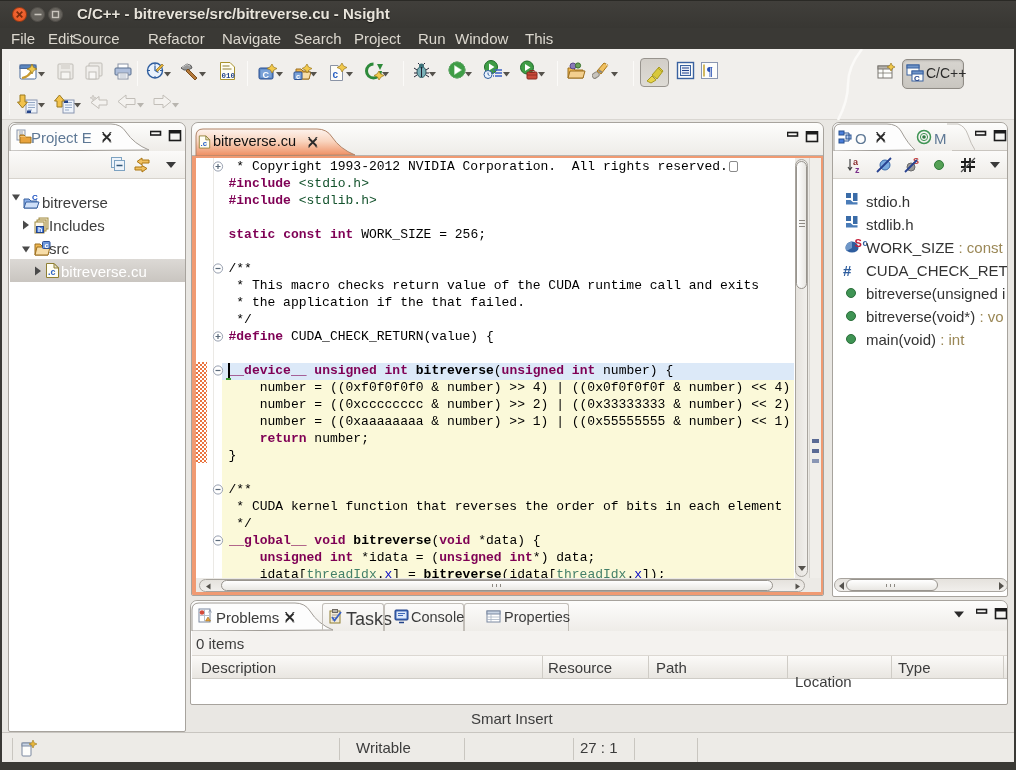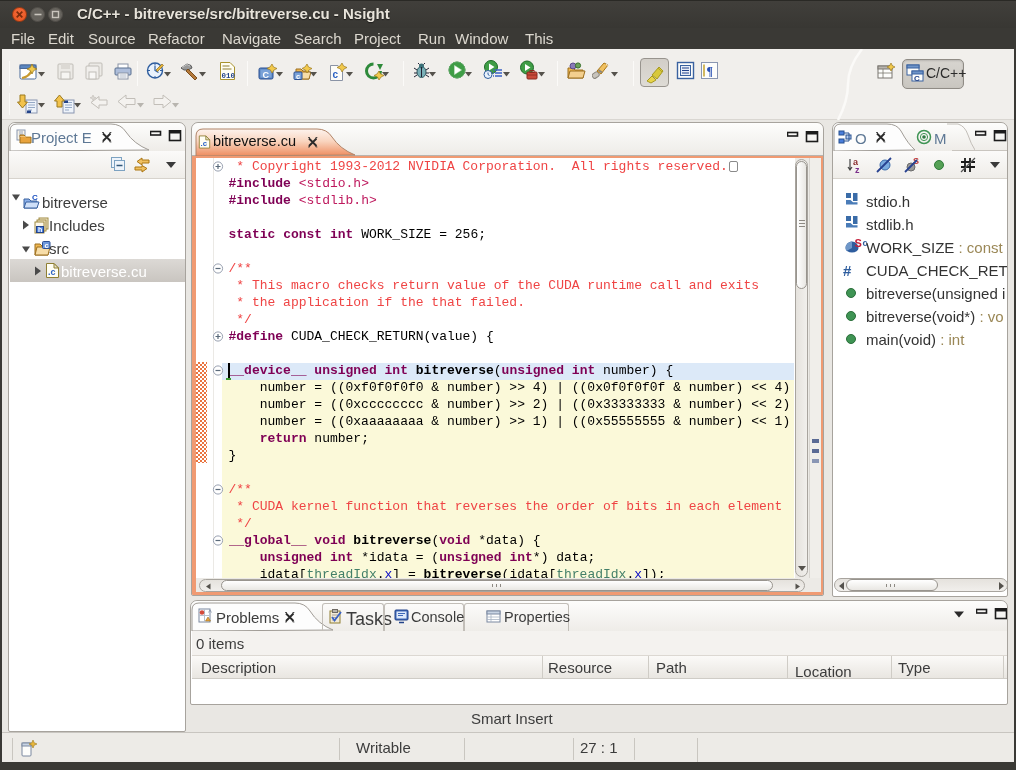--- a/index.html
+++ b/index.html
@@ -2,22 +2,22 @@
 <html><head><meta charset="utf-8"><style>
 *{margin:0;padding:0;box-sizing:border-box}
 html,body{width:1016px;height:770px;overflow:hidden}
 body{font-family:"Liberation Sans",sans-serif;background:#3a3935;position:relative}
 .abs{position:absolute}
 .panel{position:absolute;background:#fff;border:1px solid #a7a39d;border-radius:7px 7px 2px 2px}
 .tabstrip{position:absolute;left:0;right:0;top:0;background:linear-gradient(#fdfdfc,#eeece8);border-radius:7px 7px 0 0}
 .vtool{position:absolute;left:0;right:0;background:linear-gradient(#fbfaf9,#efede9);border-bottom:1px solid #d7d3cd}
 .tabtxt{font-size:15px;color:#3c3c3c}
 #code .k{color:#7f0055;font-weight:bold}
-#code .c{color:#ef4444}
-#code .s{color:#be185d}
+#code .c{color:#000000}
+#code .s{color:#14532d}
 #code .t{color:#437f68}
 #code .x{color:#0d0dc4}
 #code b{font-weight:bold;color:#000}
 #code .fbox{display:inline-block;width:9px;height:11px;border:1px solid #8a8a8a;border-radius:2px;vertical-align:-2px;margin-left:1px}
 .sep{position:absolute;width:1px;height:25px;background:#cecbc5;border-right:1px solid #fbfaf8}
 </style></head>
 <body>
 
 <div class="abs" style="left:0;top:0;width:1016px;height:28px;background:linear-gradient(#413f3b,#383733);border-top:1px solid #2a2925"></div>
 <div class="abs" style="left:0;top:28px;width:1016px;height:21px;background:#3a3935"></div>
@@ -28,21 +28,21 @@
 <svg class="abs" style="left:12px;top:7px" width="52" height="15">
 <path d="M4.7,4.7 L10.3,10.3 M10.3,4.7 L4.7,10.3" stroke="#7e2d0c" stroke-width="1.8"></path>
 <path d="M22.5,7.5 L29.5,7.5" stroke="#c9c5bd" stroke-width="1.6"></path>
 <rect x="40.5" y="4.5" width="6" height="6" fill="none" stroke="#c9c5bd" stroke-width="1.4"></rect>
 </svg>
 <div class="abs" style="left:77px;top:5px;font-size:15px;font-weight:bold;color:#e8e4db;text-shadow:0 1px 1px #1d1c1a">C/C++ - bitreverse/src/bitreverse.cu - Nsight</div>
 
 <div class="abs" style="top:30px;height:18px;color:#dcd8cf;font-size:15px">
 <span class="abs" style="left:11px">File</span>
 <span class="abs" style="left:48px">Edit</span>
-<span class="abs" style="left:88px">Source</span>
+<span class="abs" style="left:72px">Source</span>
 <span class="abs" style="left:148px">Refactor</span>
 <span class="abs" style="left:222px">Navigate</span>
 <span class="abs" style="left:294px">Search</span>
 <span class="abs" style="left:354px">Project</span>
 <span class="abs" style="left:418px">Run</span>
 <span class="abs" style="left:455px">Window</span>
 <span class="abs" style="left:525px">This</span>
 </div>
 
 <div class="abs" style="left:2px;top:49px;width:1012px;height:71px;background:#f1efec"></div>
@@ -613,21 +613,21 @@
   <rect x="19.5" y="0.5" width="11" height="3" fill="#1c1c1c"></rect>
  </svg>
 
  <div class="abs" style="left:1px;top:30px;width:816px;height:24px;background:#f4f2ef"></div>
  <div class="abs tabtxt" style="left:5px;top:34px">0 items</div>
 
  <div class="abs" style="left:1px;top:54px;width:816px;height:24px;background:linear-gradient(#fbfaf8,#e9e6e1);border-top:1px solid #dcd8d2;border-bottom:1px solid #cfccc6"></div>
  <div class="abs tabtxt" style="left:10px;top:58px">Description</div>
  <div class="abs tabtxt" style="left:357px;top:58px">Resource</div>
  <div class="abs tabtxt" style="left:465px;top:58px">Path</div>
- <div class="abs tabtxt" style="left:604px;top:62px">Location</div>
+ <div class="abs tabtxt" style="left:604px;top:72px">Location</div>
  <div class="abs tabtxt" style="left:707px;top:58px">Type</div>
  <div class="abs" style="left:351px;top:55px;width:1px;height:22px;background:#cfccc6"></div>
  <div class="abs" style="left:457px;top:55px;width:1px;height:22px;background:#cfccc6"></div>
  <div class="abs" style="left:596px;top:55px;width:1px;height:22px;background:#cfccc6"></div>
  <div class="abs" style="left:700px;top:55px;width:1px;height:22px;background:#cfccc6"></div>
  <div class="abs" style="left:812px;top:55px;width:1px;height:22px;background:#cfccc6"></div>
 </div>
 
 <div class="abs" style="left:2px;top:732px;width:1012px;height:30px;background:#edebe7;border-top:1px solid #c8c5c0"></div>
 <div id="statusbar">

